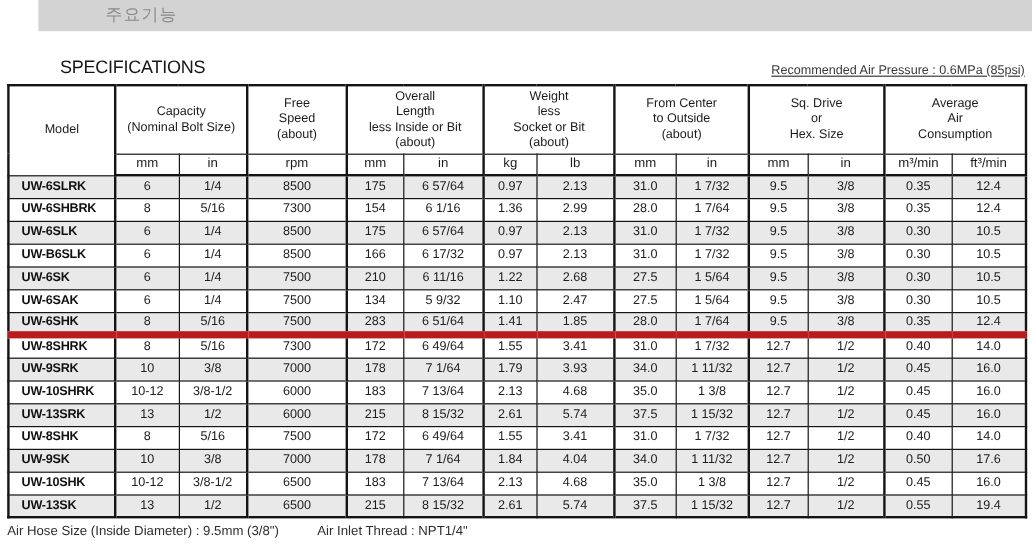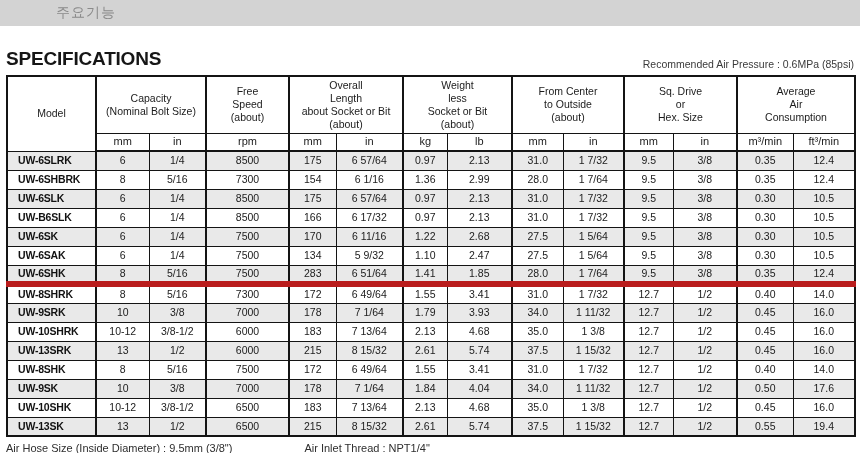--- a/index.html
+++ b/index.html
@@ -12,36 +12,39 @@
   }
   .top-bar {
     height: 26px;
     background: #d3d3d3;
     display: flex;
     align-items: center;
     padding-left: 56px;
     color: #8a8a8a;
     font-size: 14px;
     letter-spacing: 1px;
+    margin-left: 32px;
   }
   .heading-row {
     display: flex;
     justify-content: space-between;
     align-items: flex-end;
     margin: 22px 6px 5px 6px;
   }
   .section-title {
-    font-size: 19px;
-    font-weight: 700;
+    font-size: 15px;
+    font-weight: 400;
     letter-spacing: -0.2px;
     color: #161616;
+    margin-left: 44px;
   }
   .pressure-note {
     font-size: 10.5px;
     color: #3a3a3a;
+    text-decoration: underline;
   }
   table.spec {
     width: 848px;
     margin: 0 6px;
     border-collapse: collapse;
     table-layout: fixed;
     border: 2px solid #141414;
   }
   table.spec th, table.spec td {
     border: 1px solid #141414;
@@ -76,21 +79,21 @@
     font-weight: 700;
     color: #111111;
     letter-spacing: -0.2px;
   }
   tbody tr.striped { background: #e9e9e9; }
   tbody tr.group-start th, tbody tr.group-start td {
     border-top: 6px solid #b91c1c;
   }
   .footer-notes {
     display: flex;
-    gap: 72px;
+    gap: 32px;
     margin: 5px 6px 0 6px;
     font-size: 11px;
     color: #2e2e2e;
   }
 </style>
 </head>
 <body>
 
 <div class="top-bar">
   <span>주요기능</span>
@@ -121,21 +124,21 @@
   <thead>
     <tr class="group-row">
       <th rowspan="2">Model</th>
       <th colspan="2" class="gb">Capacity
 (Nominal Bolt Size)</th>
       <th class="gb">Free
 Speed
 (about)</th>
       <th colspan="2" class="gb">Overall
 Length
-about Socket or Bit
+less Inside or Bit
 (about)</th>
       <th colspan="2" class="gb">Weight
 less
 Socket or Bit
 (about)</th>
       <th colspan="2" class="gb">From Center
 to Outside
 (about)</th>
       <th colspan="2" class="gb">Sq. Drive
 or
@@ -223,21 +226,21 @@
         <td class="gb">9.5</td>
         <td>3/8</td>
         <td class="gb">0.30</td>
         <td>10.5</td>
       </tr>
       <tr class="striped">
         <th class="model-cell">UW-6SK</th>
         <td class="gb">6</td>
         <td>1/4</td>
         <td class="gb">7500</td>
-        <td class="gb">170</td>
+        <td class="gb">210</td>
         <td>6 11/16</td>
         <td class="gb">1.22</td>
         <td>2.68</td>
         <td class="gb">27.5</td>
         <td>1 5/64</td>
         <td class="gb">9.5</td>
         <td>3/8</td>
         <td class="gb">0.30</td>
         <td>10.5</td>
       </tr>

